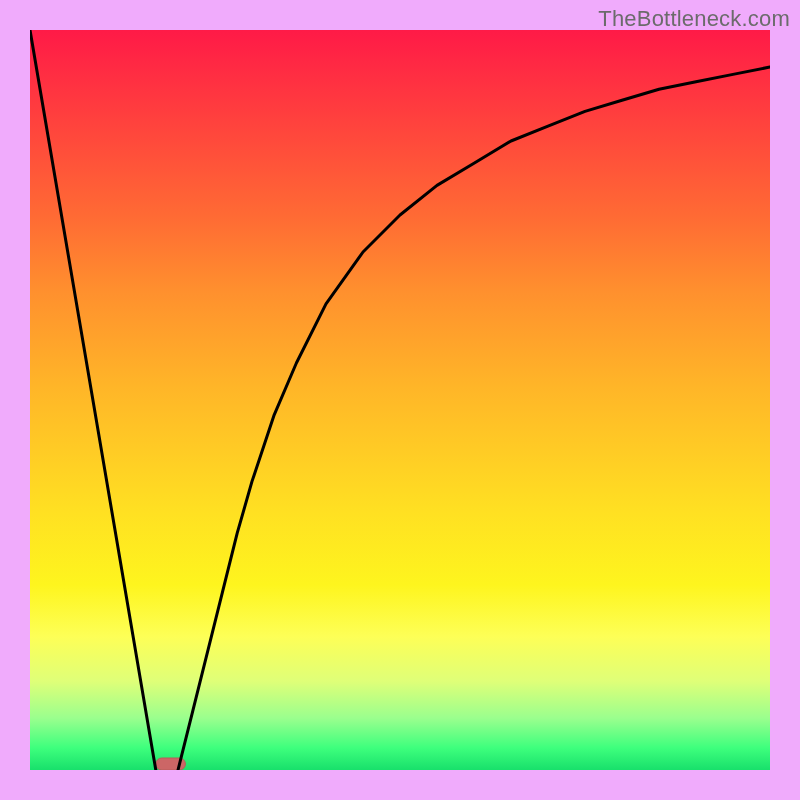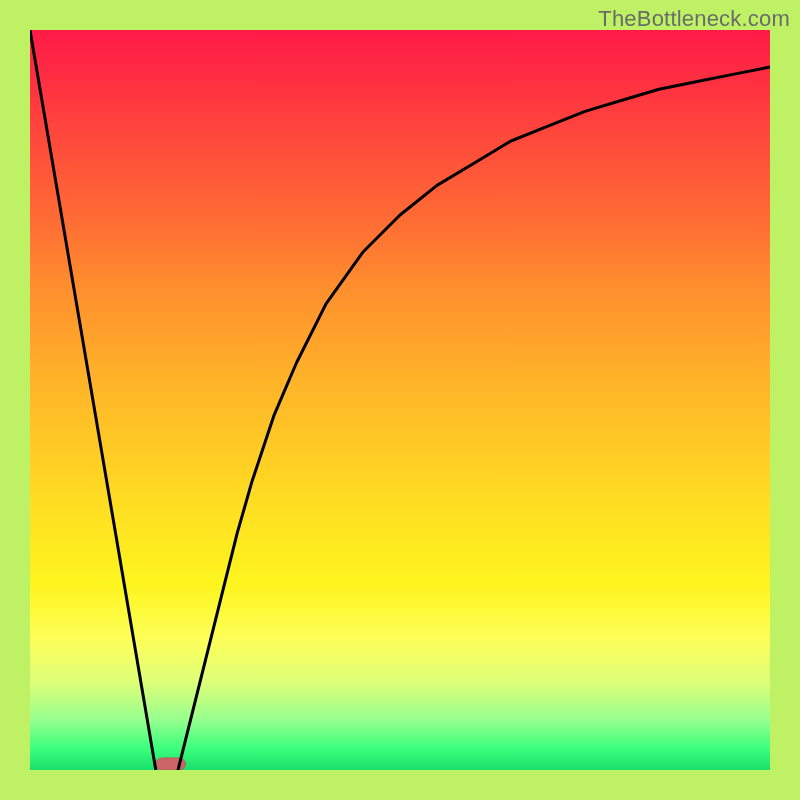--- a/index.html
+++ b/index.html
@@ -8,21 +8,21 @@
     width: 800px;
     height: 800px;
     overflow: hidden;
     background: #000;
     font-family: Arial, Helvetica, sans-serif;
   }
   .frame {
     position: relative;
     width: 800px;
     height: 800px;
-    background: #bef264;
+    background: #f0abfc;
   }
   .plot-area {
     position: absolute;
     left: 30px;
     top: 30px;
     width: 740px;
     height: 740px;
     background: linear-gradient(
       to bottom,
       #ff1a47 0%,

